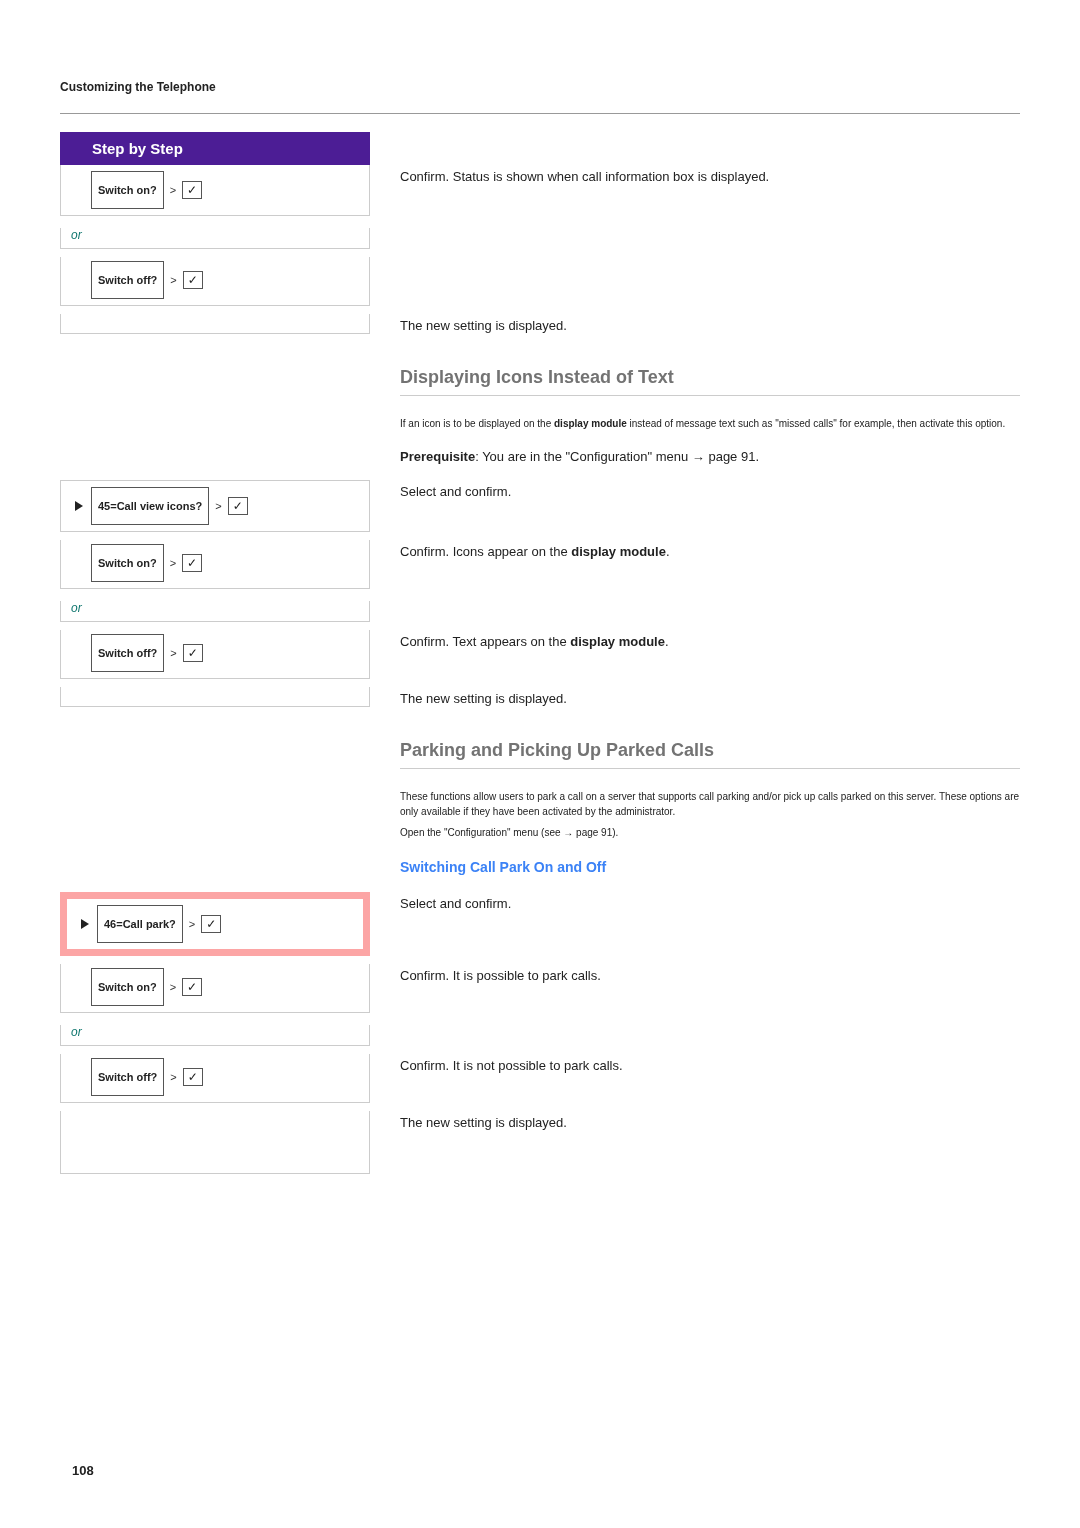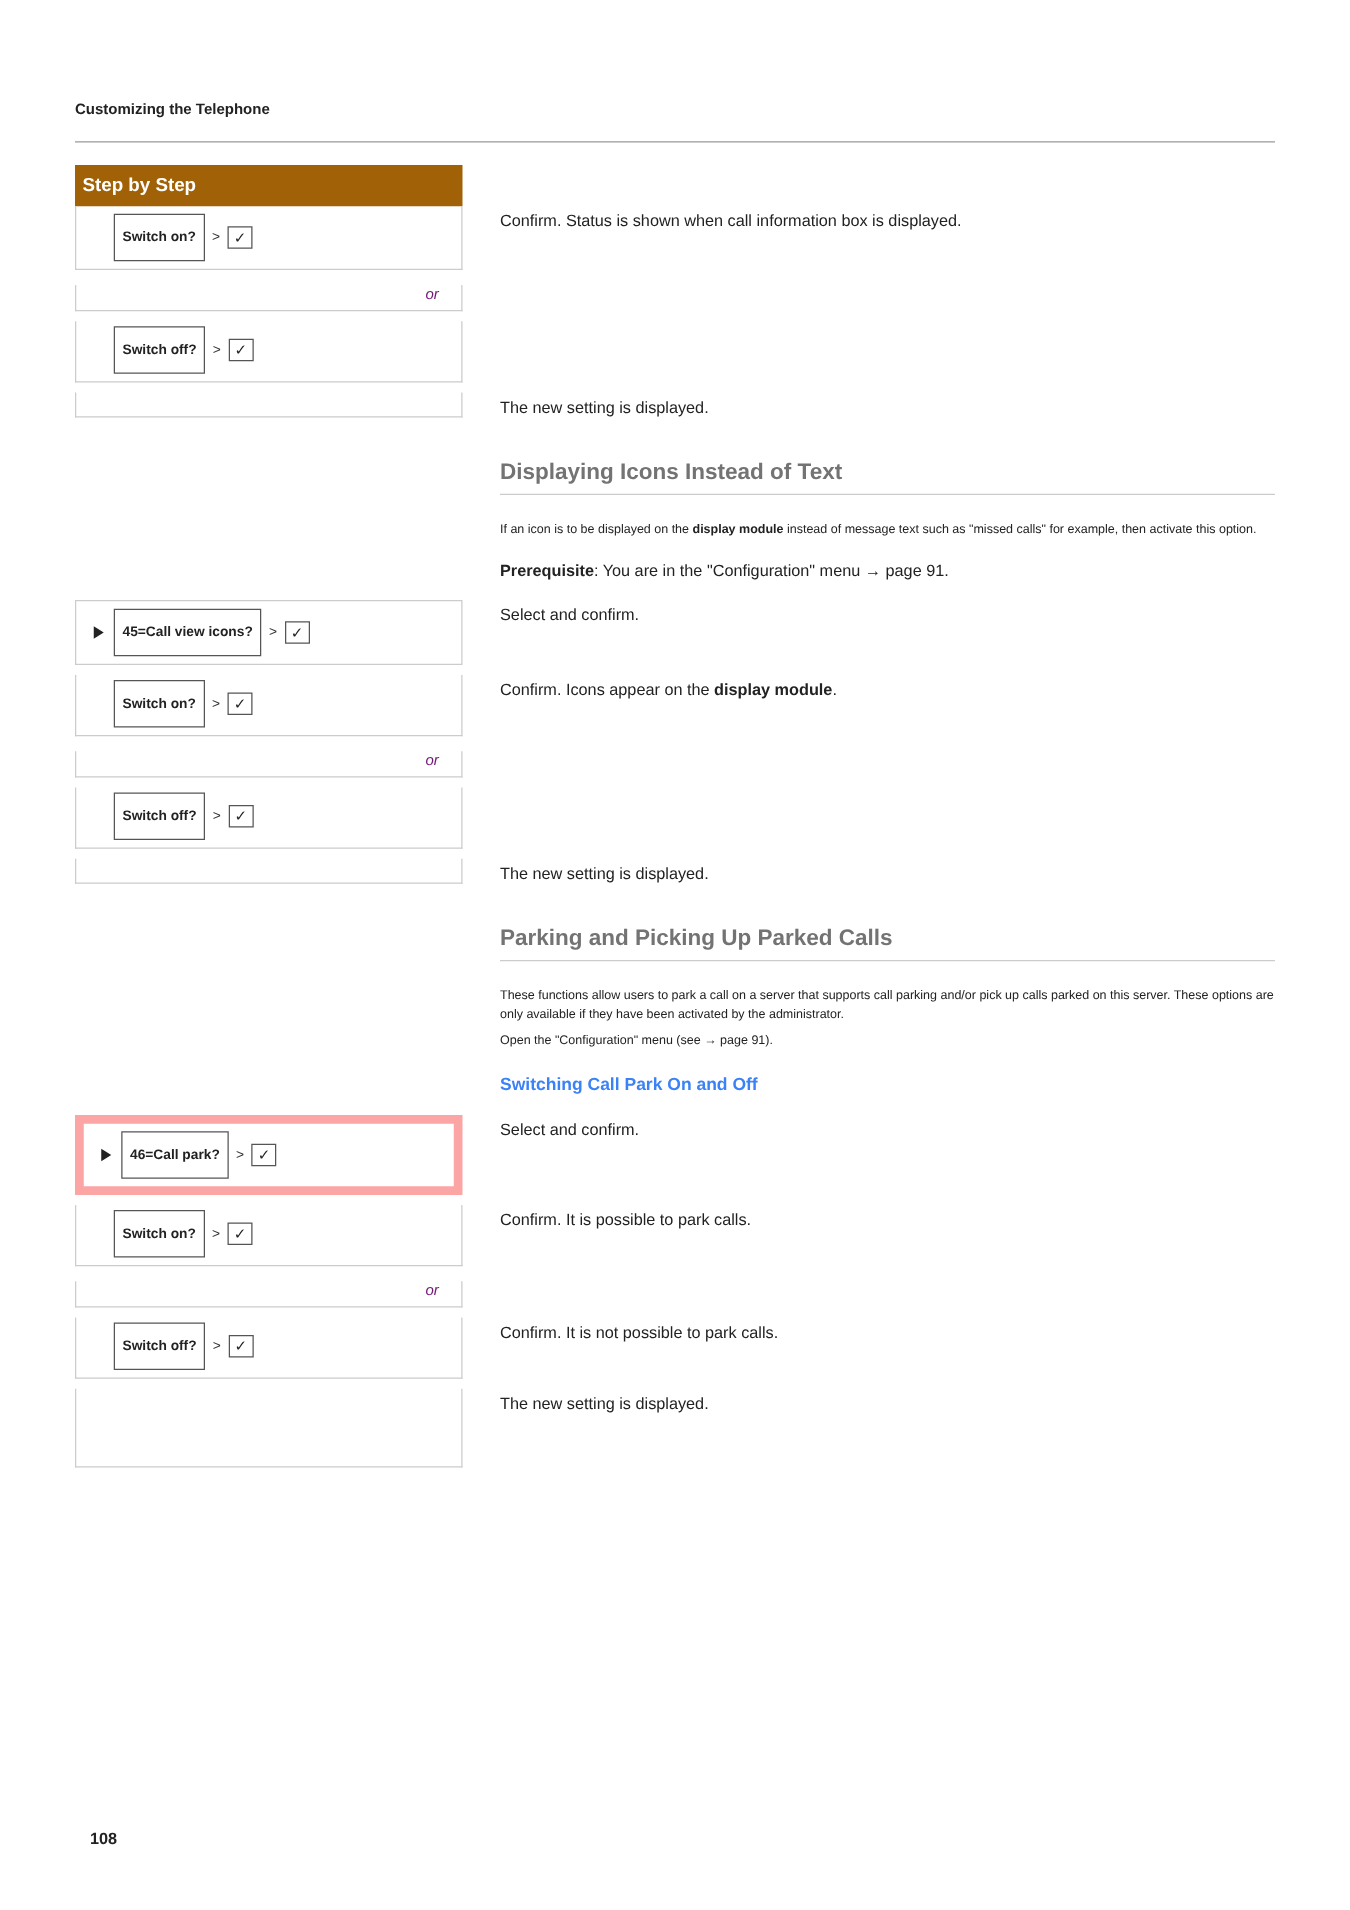--- a/index.html
+++ b/index.html
@@ -22,25 +22,25 @@
     .section-title {
       font-size: 12px;
       font-weight: bold;
       color: #222;
       border-bottom: 1px solid #999;
       padding-bottom: 19px;
       margin-bottom: 18px;
     }
 
     .step-by-step-header {
-      background: #a16207;
+      background: #4c1d95;
       color: #fff;
       font-size: 15px;
       font-weight: bold;
-      padding: 8px 6px;
+      padding: 8px 32px;
       margin-bottom: 0;
     }
 
     .ui-row {
       display: flex;
       align-items: center;
       margin-bottom: 6px;
       gap: 4px;
     }
 
@@ -83,24 +83,24 @@
       align-items: center;
       justify-content: center;
       border: 1px solid #555;
       width: 20px;
       height: 18px;
       font-size: 12px;
       background: #fff;
     }
 
     .or-label {
-      text-align: right;
+      text-align: left;
       font-size: 12px;
       font-style: italic;
-      color: #701a75;
+      color: #0f766e;
       margin: 4px 0 6px 0;
       padding-right: 8px;
     }
 
     .desc-text {
       font-size: 10px;
       color: #222;
       margin-bottom: 6px;
       line-height: 1.5;
     }
@@ -292,20 +292,23 @@
     <div class="full-row">
       <div class="left-col">
         <div style="border:1px solid #ccc; border-top:none; padding: 4px 10px 0 10px;">
           <div class="ui-row indented">
             <div class="menu-item">Switch off?</div>
             <span class="arrow-right">&gt;</span>
             <div class="check-btn">✓</div>
           </div>
         </div>
       </div>
+      <div class="right-col">
+        Confirm. Text appears on the <strong>display module</strong>.
+      </div>
     </div>
 
     <div class="full-row">
       <div class="left-col">
         <div style="border:1px solid #ccc; border-top:none; padding: 2px 10px 10px 10px; min-height: 20px;"></div>
       </div>
       <div class="right-col">
         The new setting is displayed.
       </div>
     </div>

